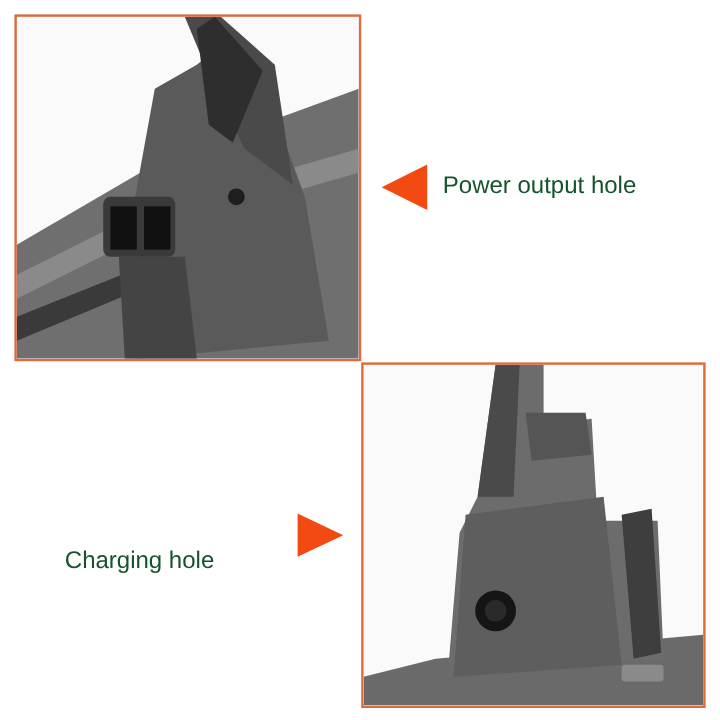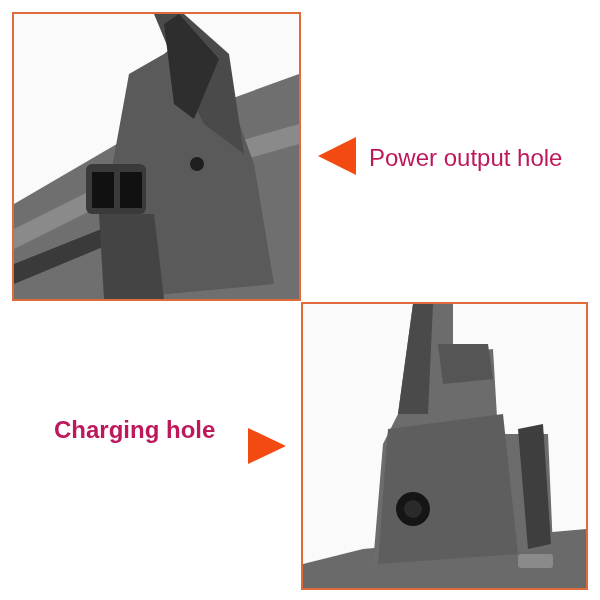--- a/index.html
+++ b/index.html
@@ -1,22 +1,22 @@
 <!DOCTYPE html>
 <html><head>
 <meta charset="utf-8">
 <style>
   html, body { margin:0; padding:0; }
   body { width:600px; height:600px; background:#ffffff; position:relative; overflow:hidden; font-family:"Liberation Sans", sans-serif; }
   .frame { position:absolute; border:2px solid #e06a3a; box-sizing:border-box; overflow:hidden; background:#f4f4f4; }
   #frame-top { left:12px; top:12px; width:289px; height:289px; }
   #frame-bottom { left:301px; top:302px; width:287px; height:288px; }
-  .label { position:absolute; font-size:24px; color:#be185d; white-space:nowrap; }
+  .label { position:absolute; font-size:20px; color:#14532d; white-space:nowrap; }
   #label-power { left:369px; top:144px; }
-  #label-charging { left:54px; top:416px;font-weight:bold; }
+  #label-charging { left:54px; top:456px; }
   .arrow { position:absolute; width:0; height:0; }
   #arrow-left { left:318px; top:137px; border-top:19px solid transparent; border-bottom:19px solid transparent; border-right:38px solid #f24a10; }
   #arrow-right { left:248px; top:428px; border-top:18px solid transparent; border-bottom:18px solid transparent; border-left:38px solid #f24a10; }
   svg { display:block; }
 </style>
 </head>
 <body>
 
 <div class="frame" id="frame-top">
   <svg width="285" height="285" viewBox="0 0 285 285">

